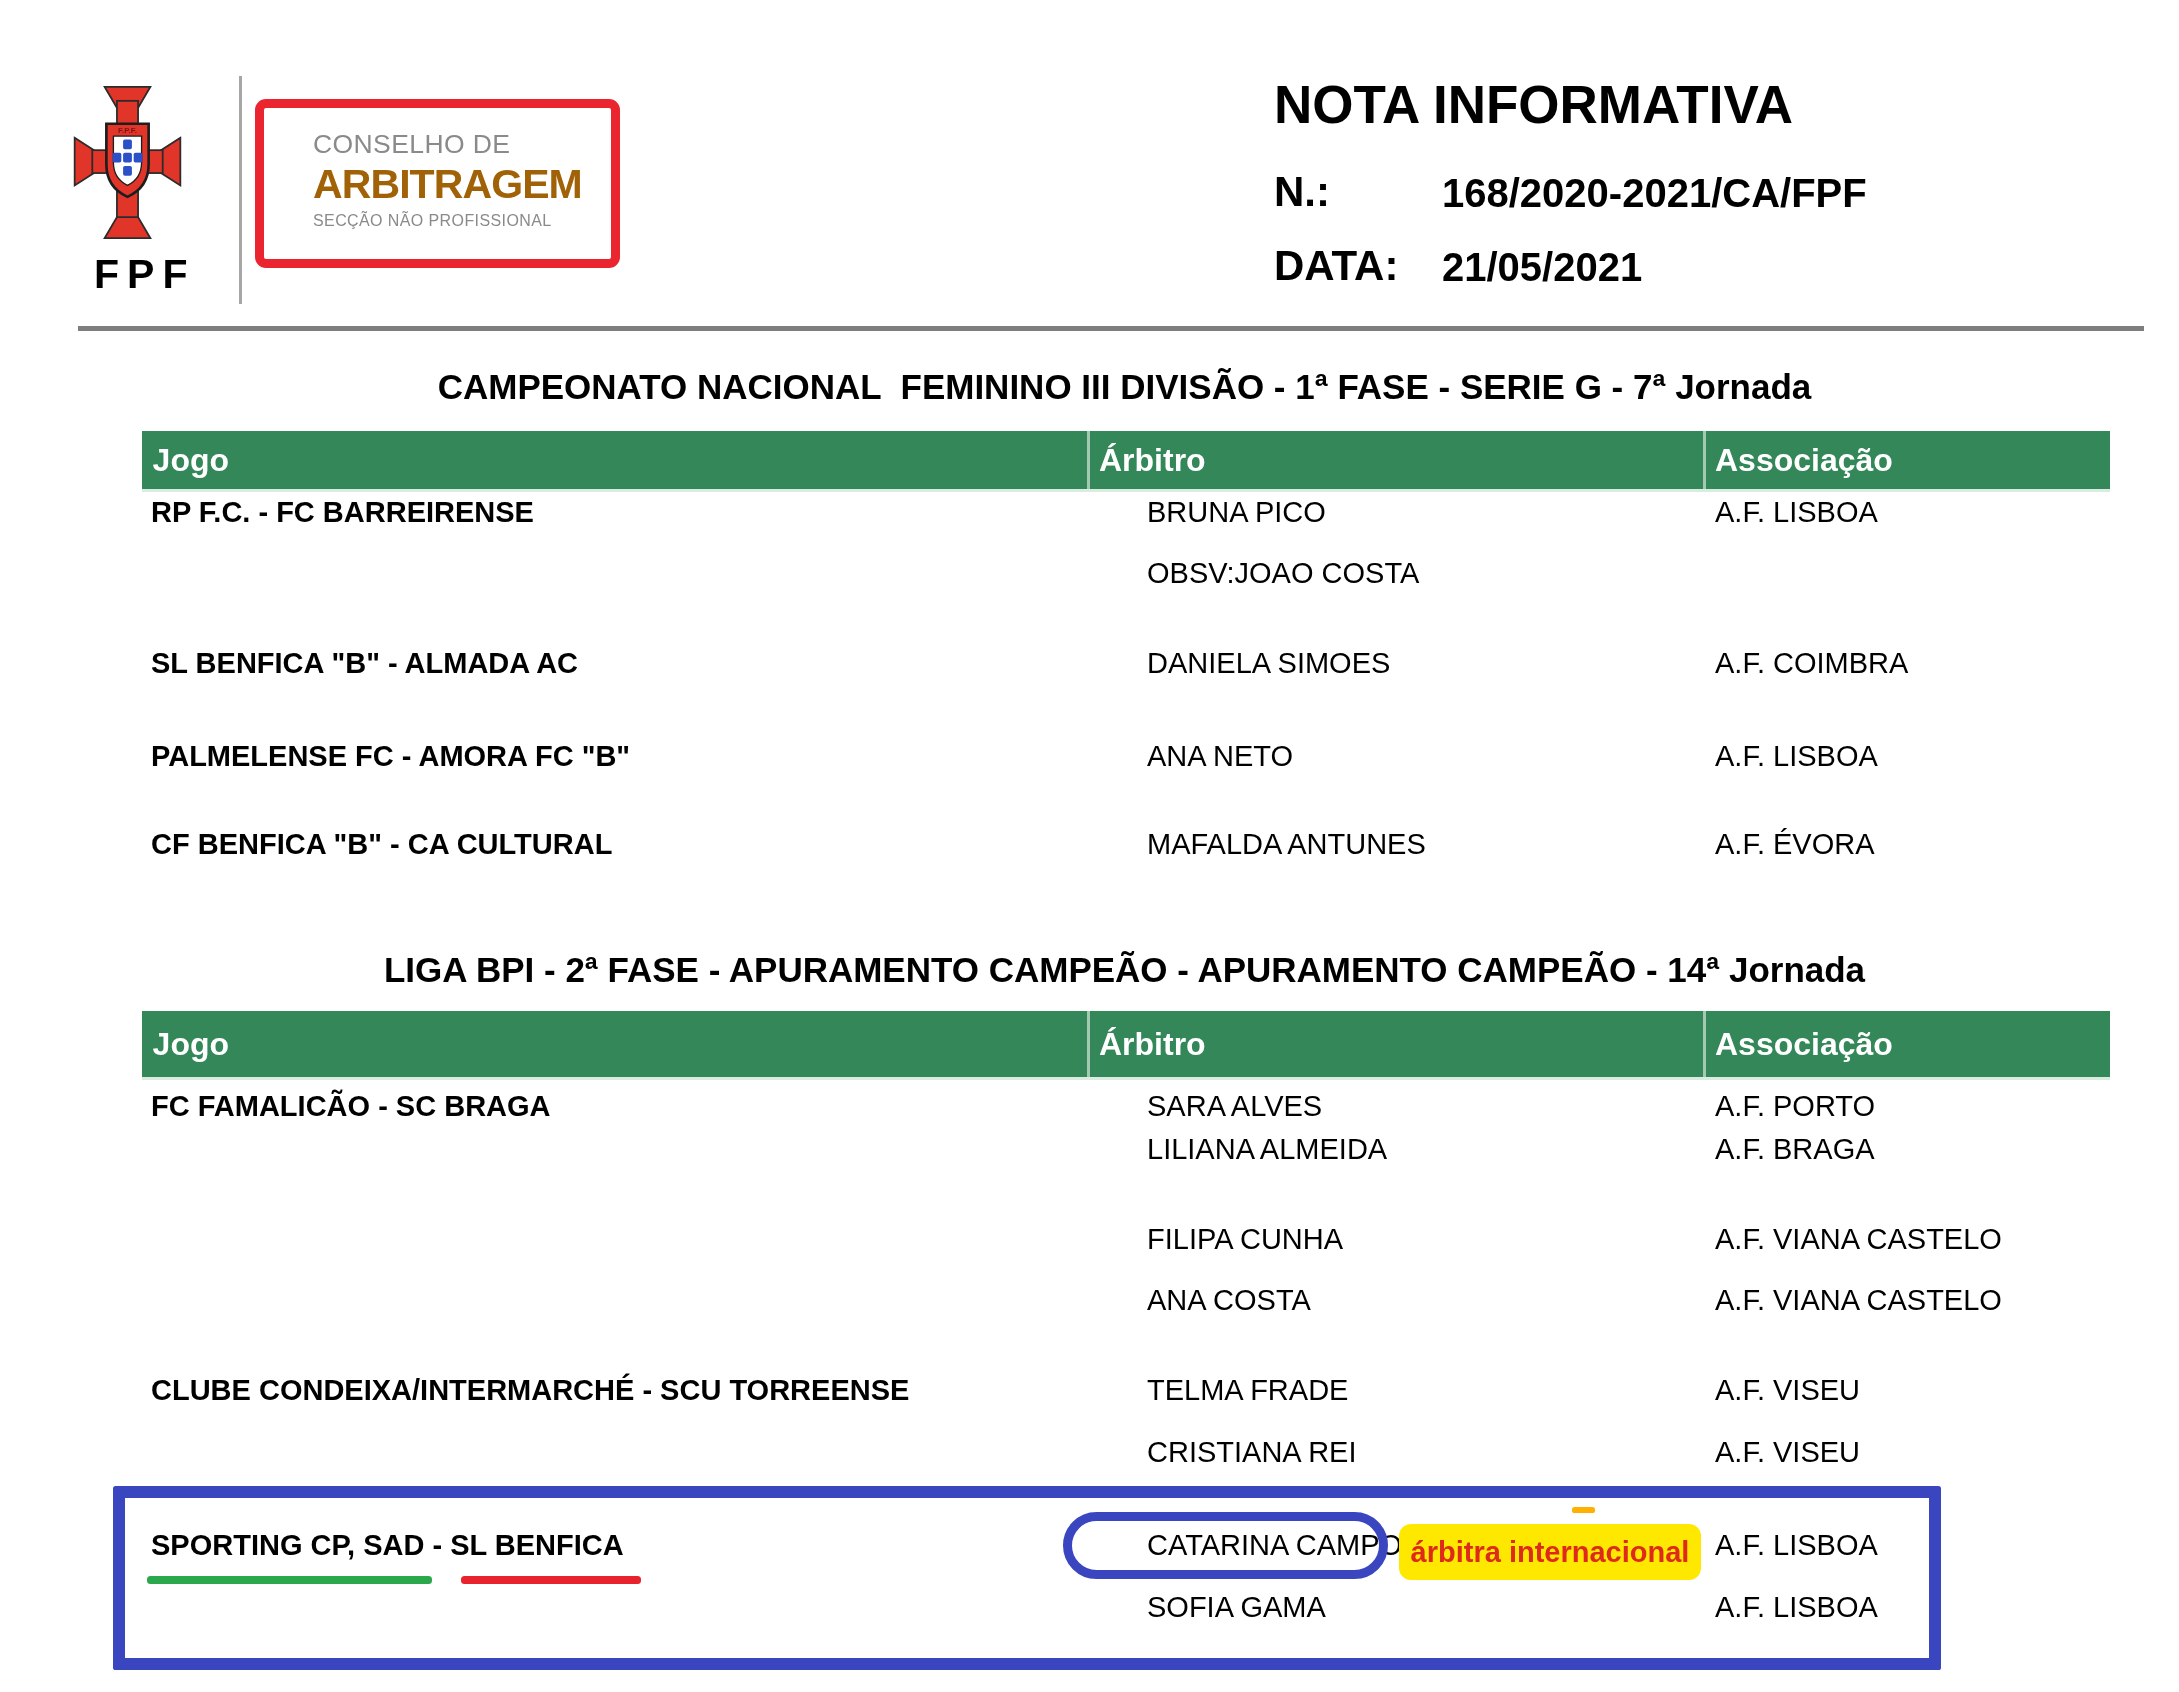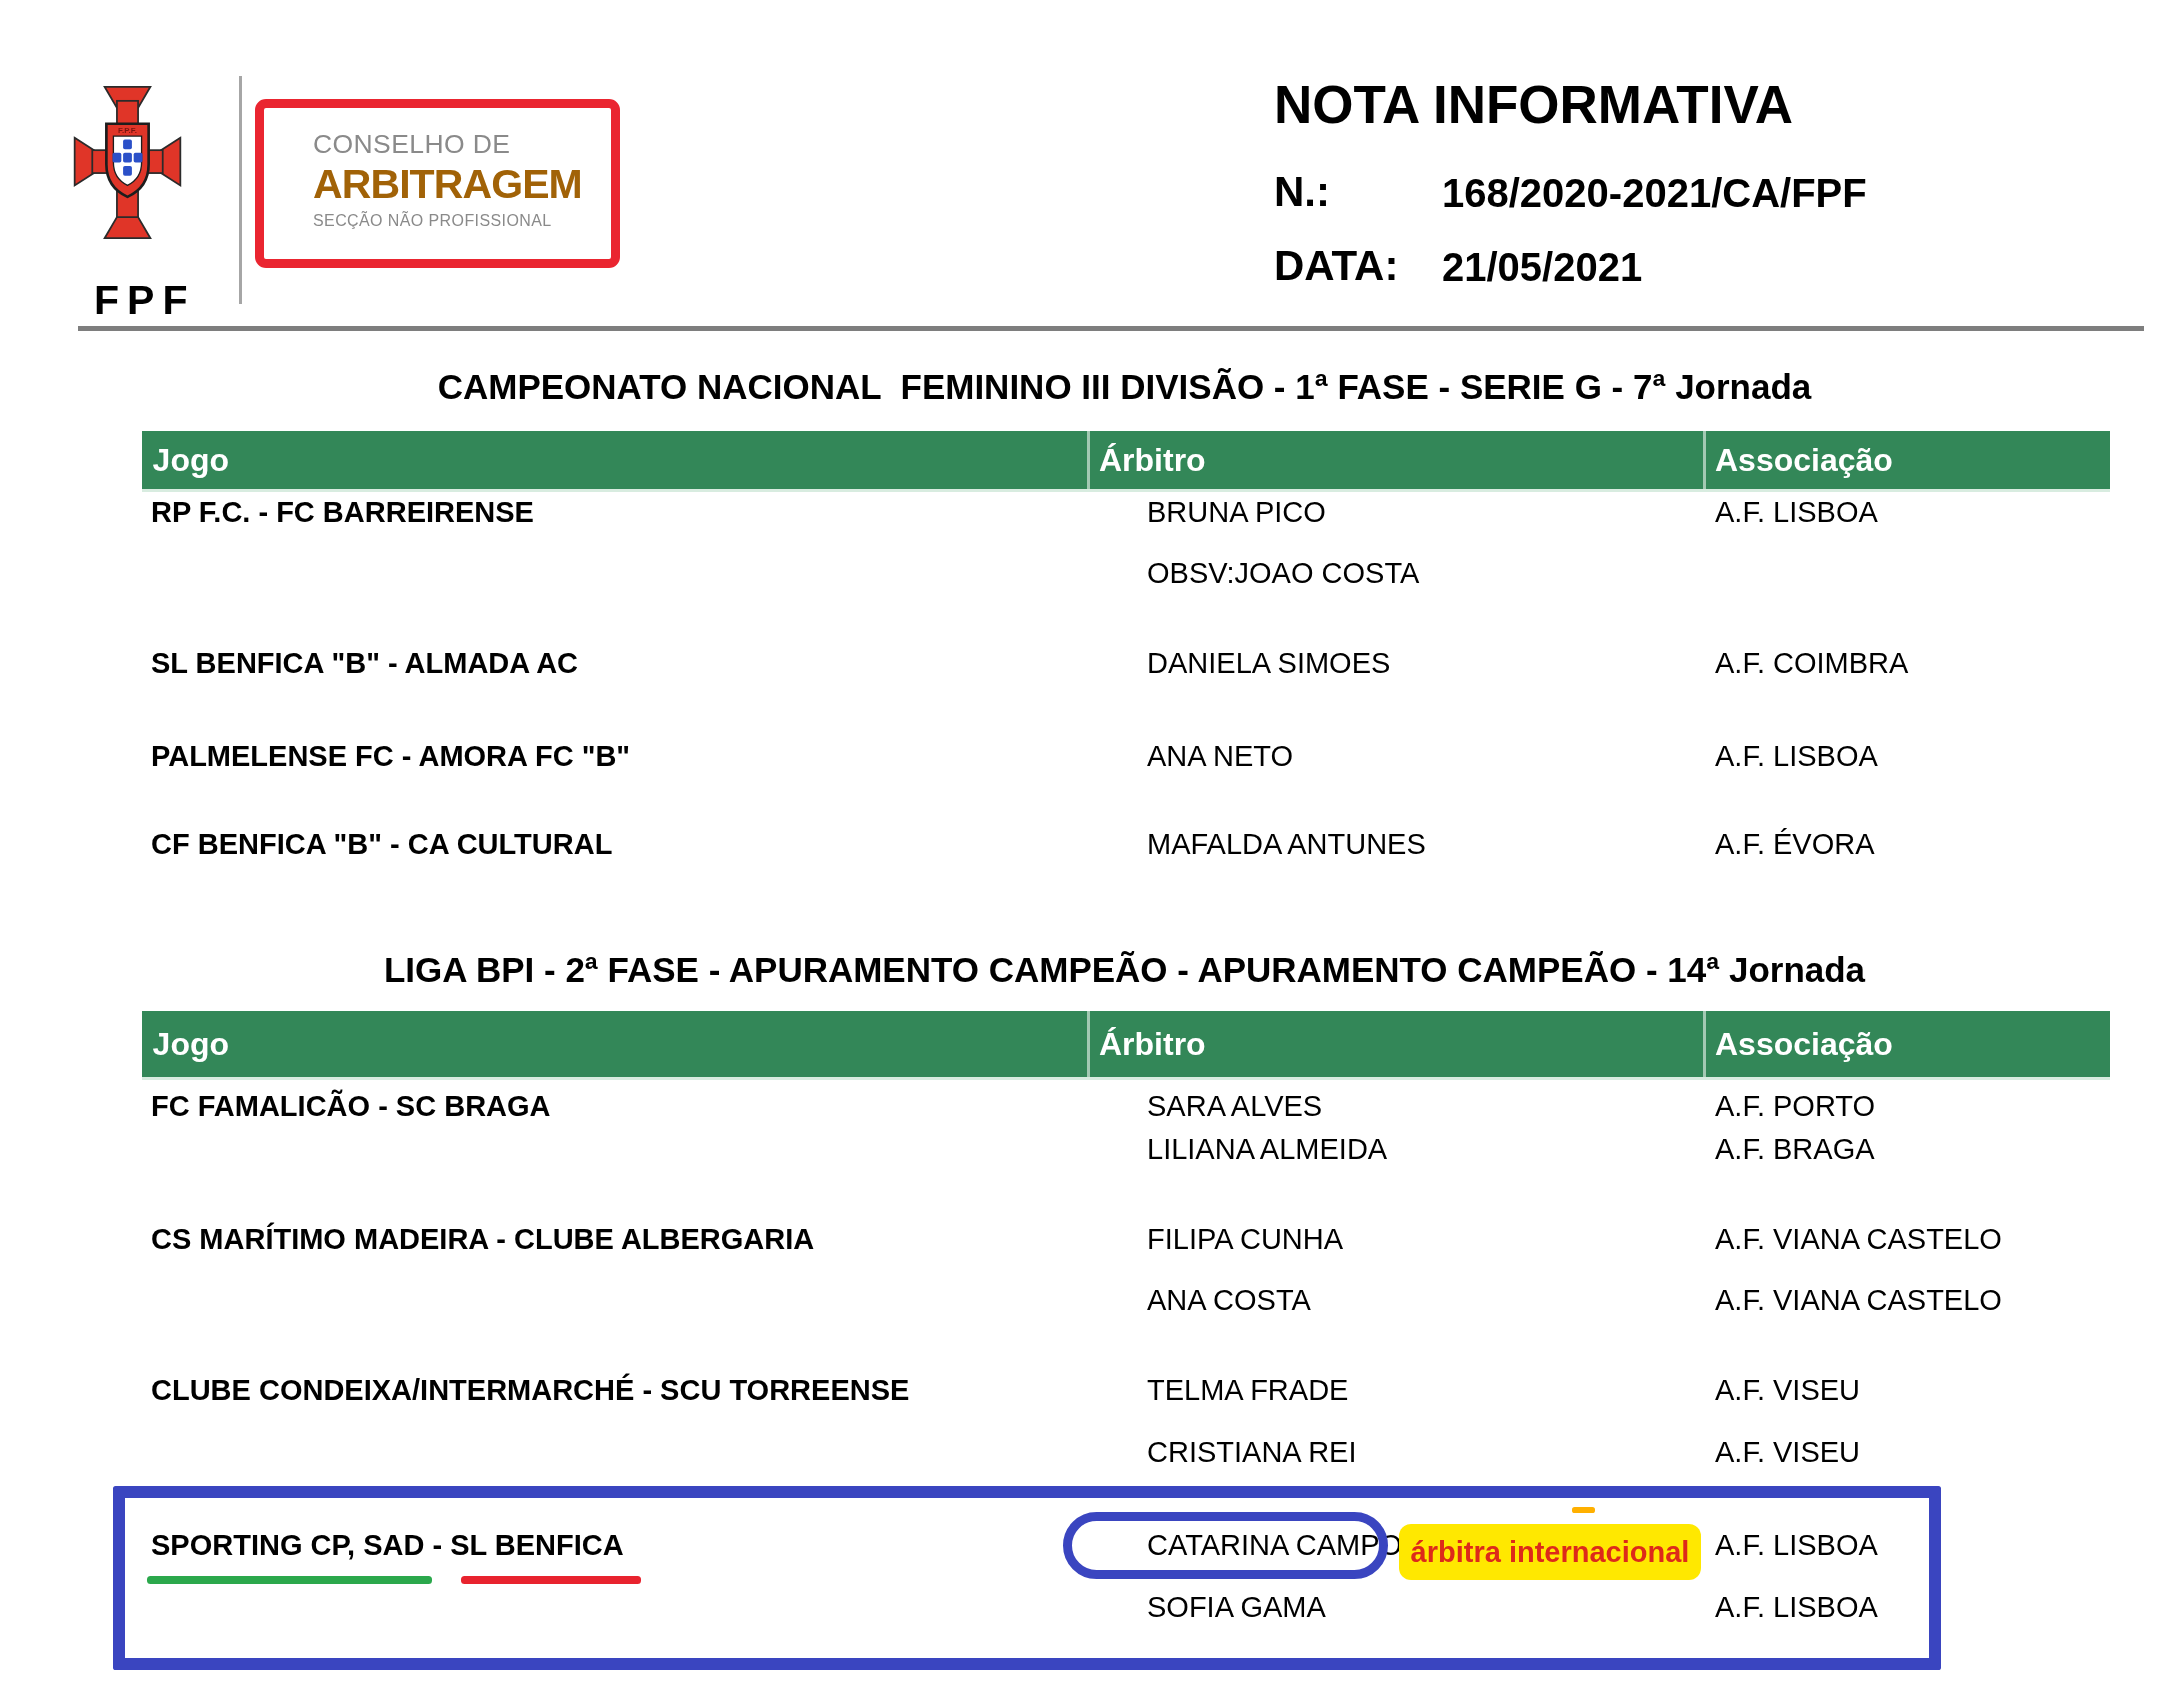--- a/index.html
+++ b/index.html
@@ -1,21 +1,21 @@
 <!DOCTYPE html>
 <html style="font-size:14px"><head>
 <meta charset="utf-8">
 <style>
   html,body{margin:0;padding:0;background:#ffffff;}
   body{width:2180px;height:1693px;position:relative;font-family:"Liberation Sans",sans-serif;color:#000;}
   .abs{position:absolute;}
 
   
   .crest{left:71px;top:85px;width:113px;height:155px;}
-  .fpf-word{left:94px;top:251px;font-size:41px;font-weight:bold;letter-spacing:8px;margin-top:26px;}
+  .fpf-word{left:94px;top:251px;font-size:41px;font-weight:bold;letter-spacing:8px;}
   .logo-vline{left:239px;top:76px;width:2.6px;height:228px;background:#a6a6a6;}
   .badge{left:255px;top:99px;width:365px;height:169px;border:9.7px solid #EA2530;border-radius:11px;box-sizing:border-box;
          padding:19.4px 0 0 49px;}
   .badge .l1{font-size:26.5px;color:#8A8A8A;letter-spacing:0.4px;line-height:34px;}
   .badge .l2{font-size:41px;font-weight:bold;color:#a16207;letter-spacing:-0.9px;line-height:46px;}
   .badge .l3{font-size:16px;color:#8A8A8A;letter-spacing:0.4px;line-height:28px;}
 
   .doc-title{left:1274px;top:74px;font-size:53px;font-weight:bold;}
   .n-label{left:1274px;top:168px;font-size:42px;font-weight:bold;}
   .n-value{left:1442px;top:171px;font-size:40px;font-weight:bold;}
@@ -143,21 +143,20 @@
 <div class="abs line" style="top:1090px;">
   <span class="g">FC FAMALICÃO - SC BRAGA</span>
   <span class="r">SARA ALVES</span>
   <span class="a">A.F. PORTO</span>
 </div>
 <div class="abs line" style="top:1133px;">
   <span class="r">LILIANA ALMEIDA</span>
   <span class="a">A.F. BRAGA</span>
 </div>
 <div class="abs line" style="top:1223px;">
-  <span class="g">CS MARÍTIMO MADEIRA - CLUBE ALBERGARIA</span>
   <span class="r">FILIPA CUNHA</span>
   <span class="a">A.F. VIANA CASTELO</span>
 </div>
 <div class="abs line" style="top:1284px;">
   <span class="r">ANA COSTA</span>
   <span class="a">A.F. VIANA CASTELO</span>
 </div>
 <div class="abs line" style="top:1374px;">
   <span class="g">CLUBE CONDEIXA/INTERMARCHÉ - SCU TORREENSE</span>
   <span class="r">TELMA FRADE</span>

